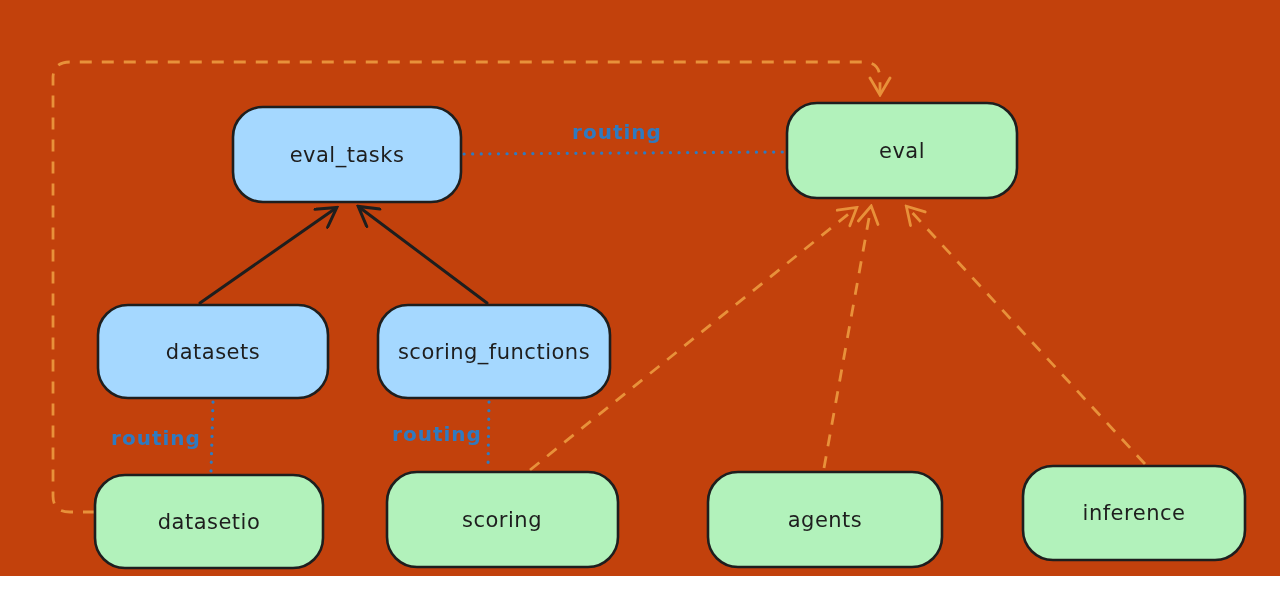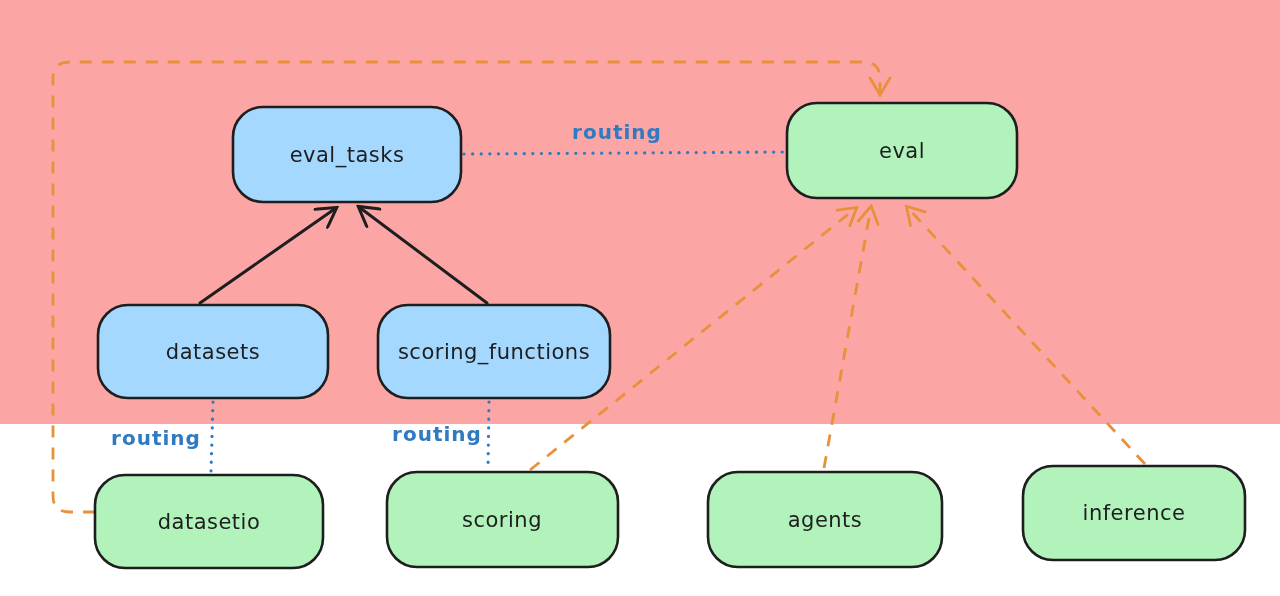--- a/index.html
+++ b/index.html
@@ -7,22 +7,22 @@
     padding: 0;
     background: #ffffff;
     width: 1280px;
     height: 596px;
     overflow: hidden;
     font-family: "DejaVu Sans", sans-serif;
   }
   .stage {
     position: relative;
     width: 1280px;
-    height: 424px;
-    background: #fca5a5;
+    height: 576px;
+    background: #c2410c;
   }
   svg { display: block; }
   .node-rect {
     stroke: #1e1e1e;
     stroke-width: 2.6;
   }
   .node-label {
     font-family: "DejaVu Sans", sans-serif;
     font-size: 21px;
     fill: #1e1e1e;

